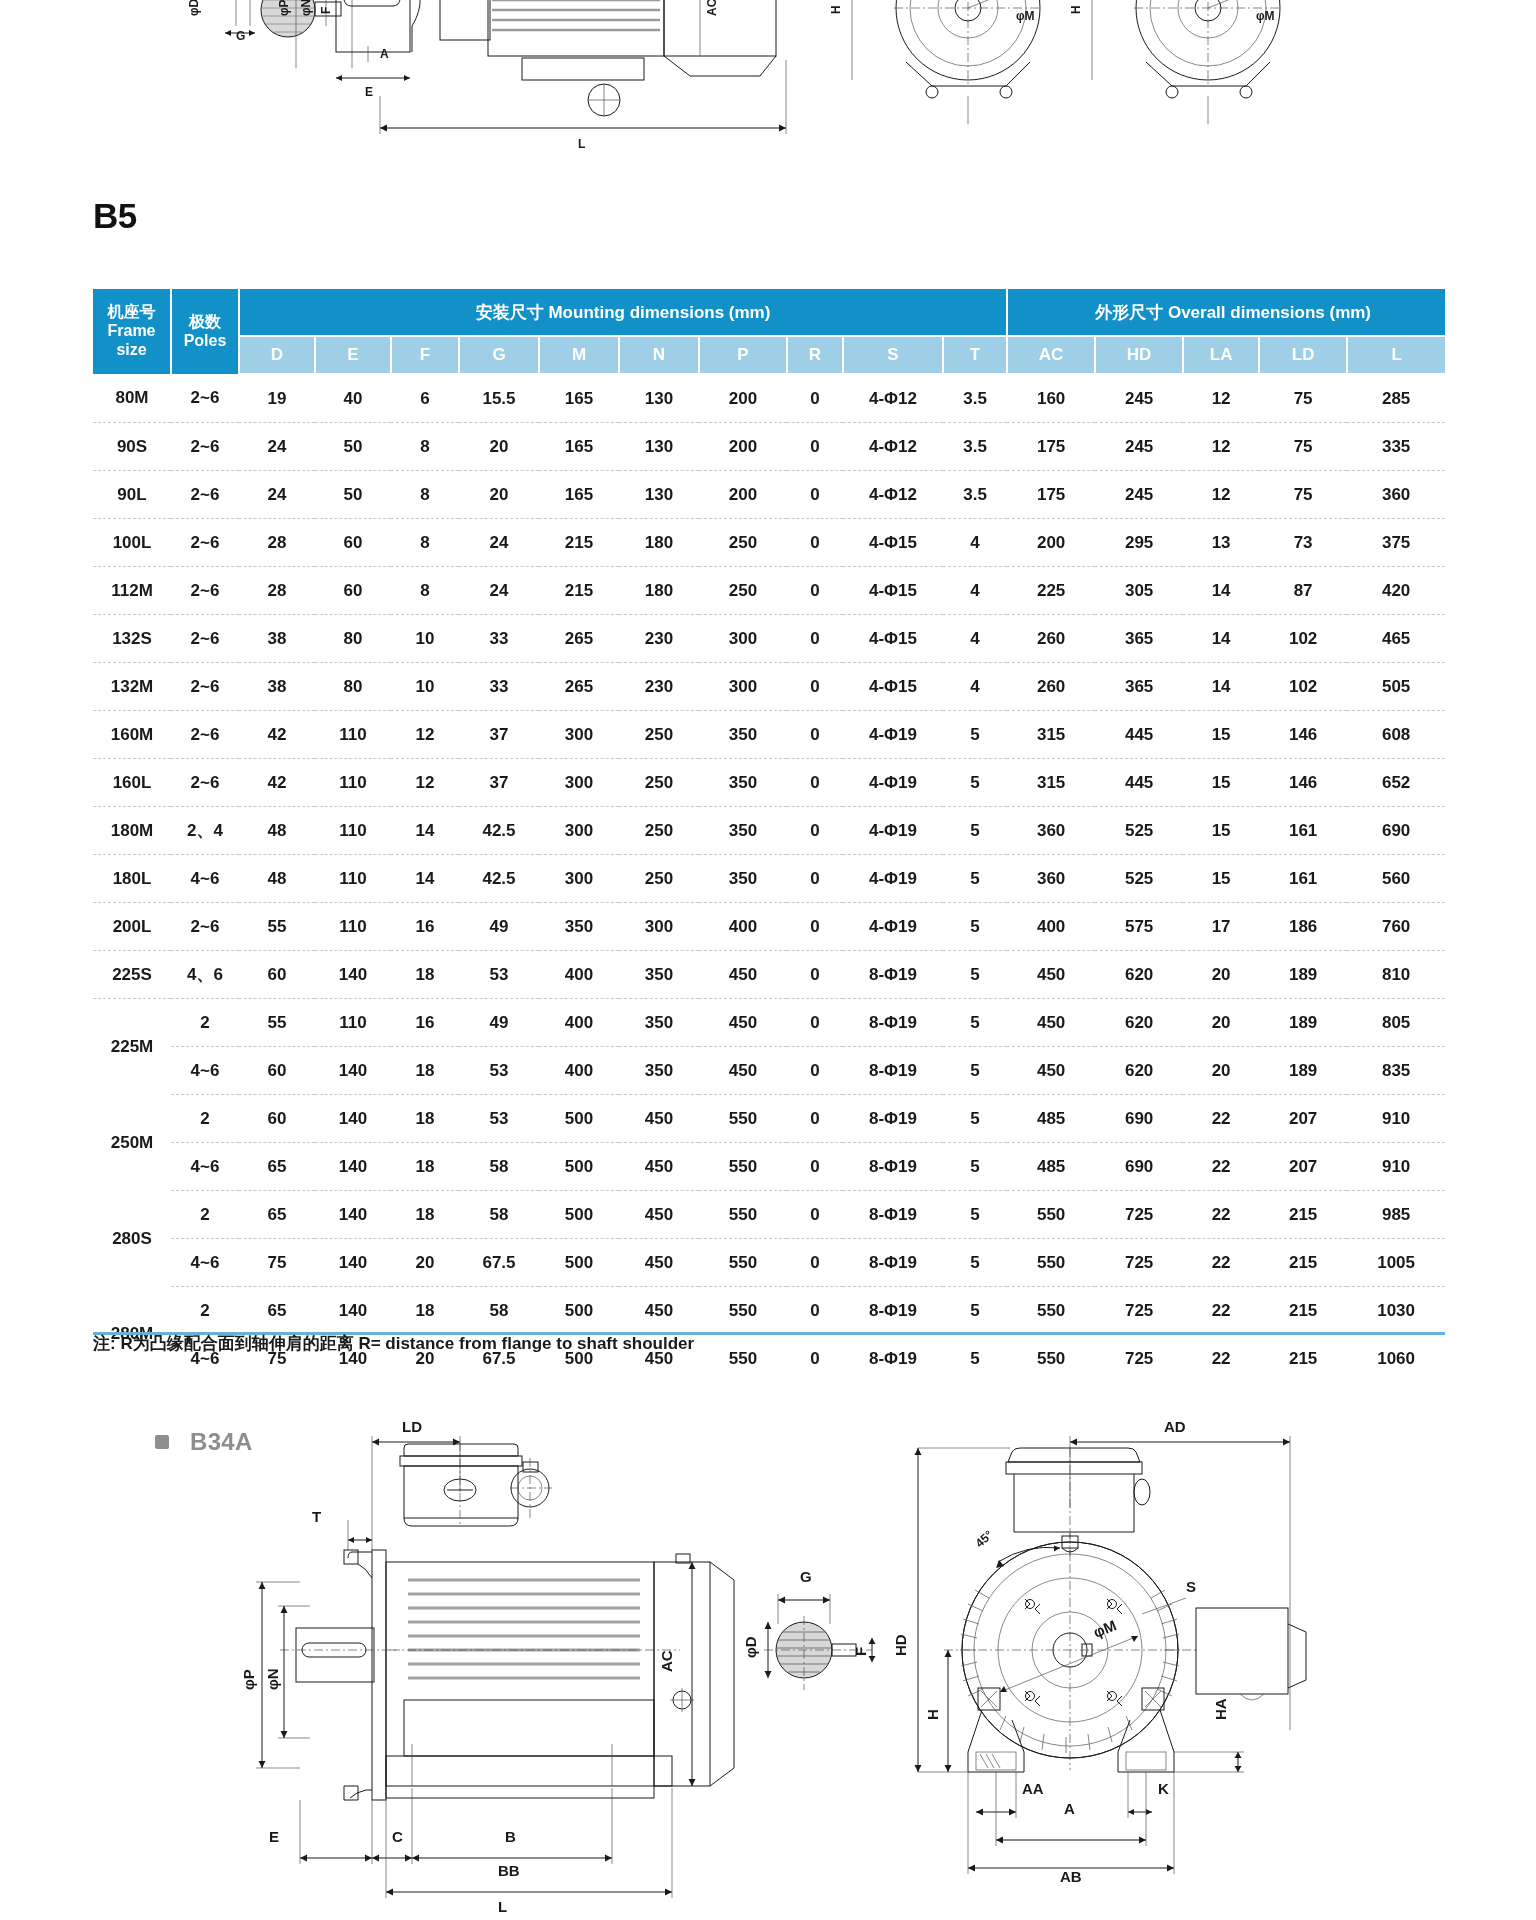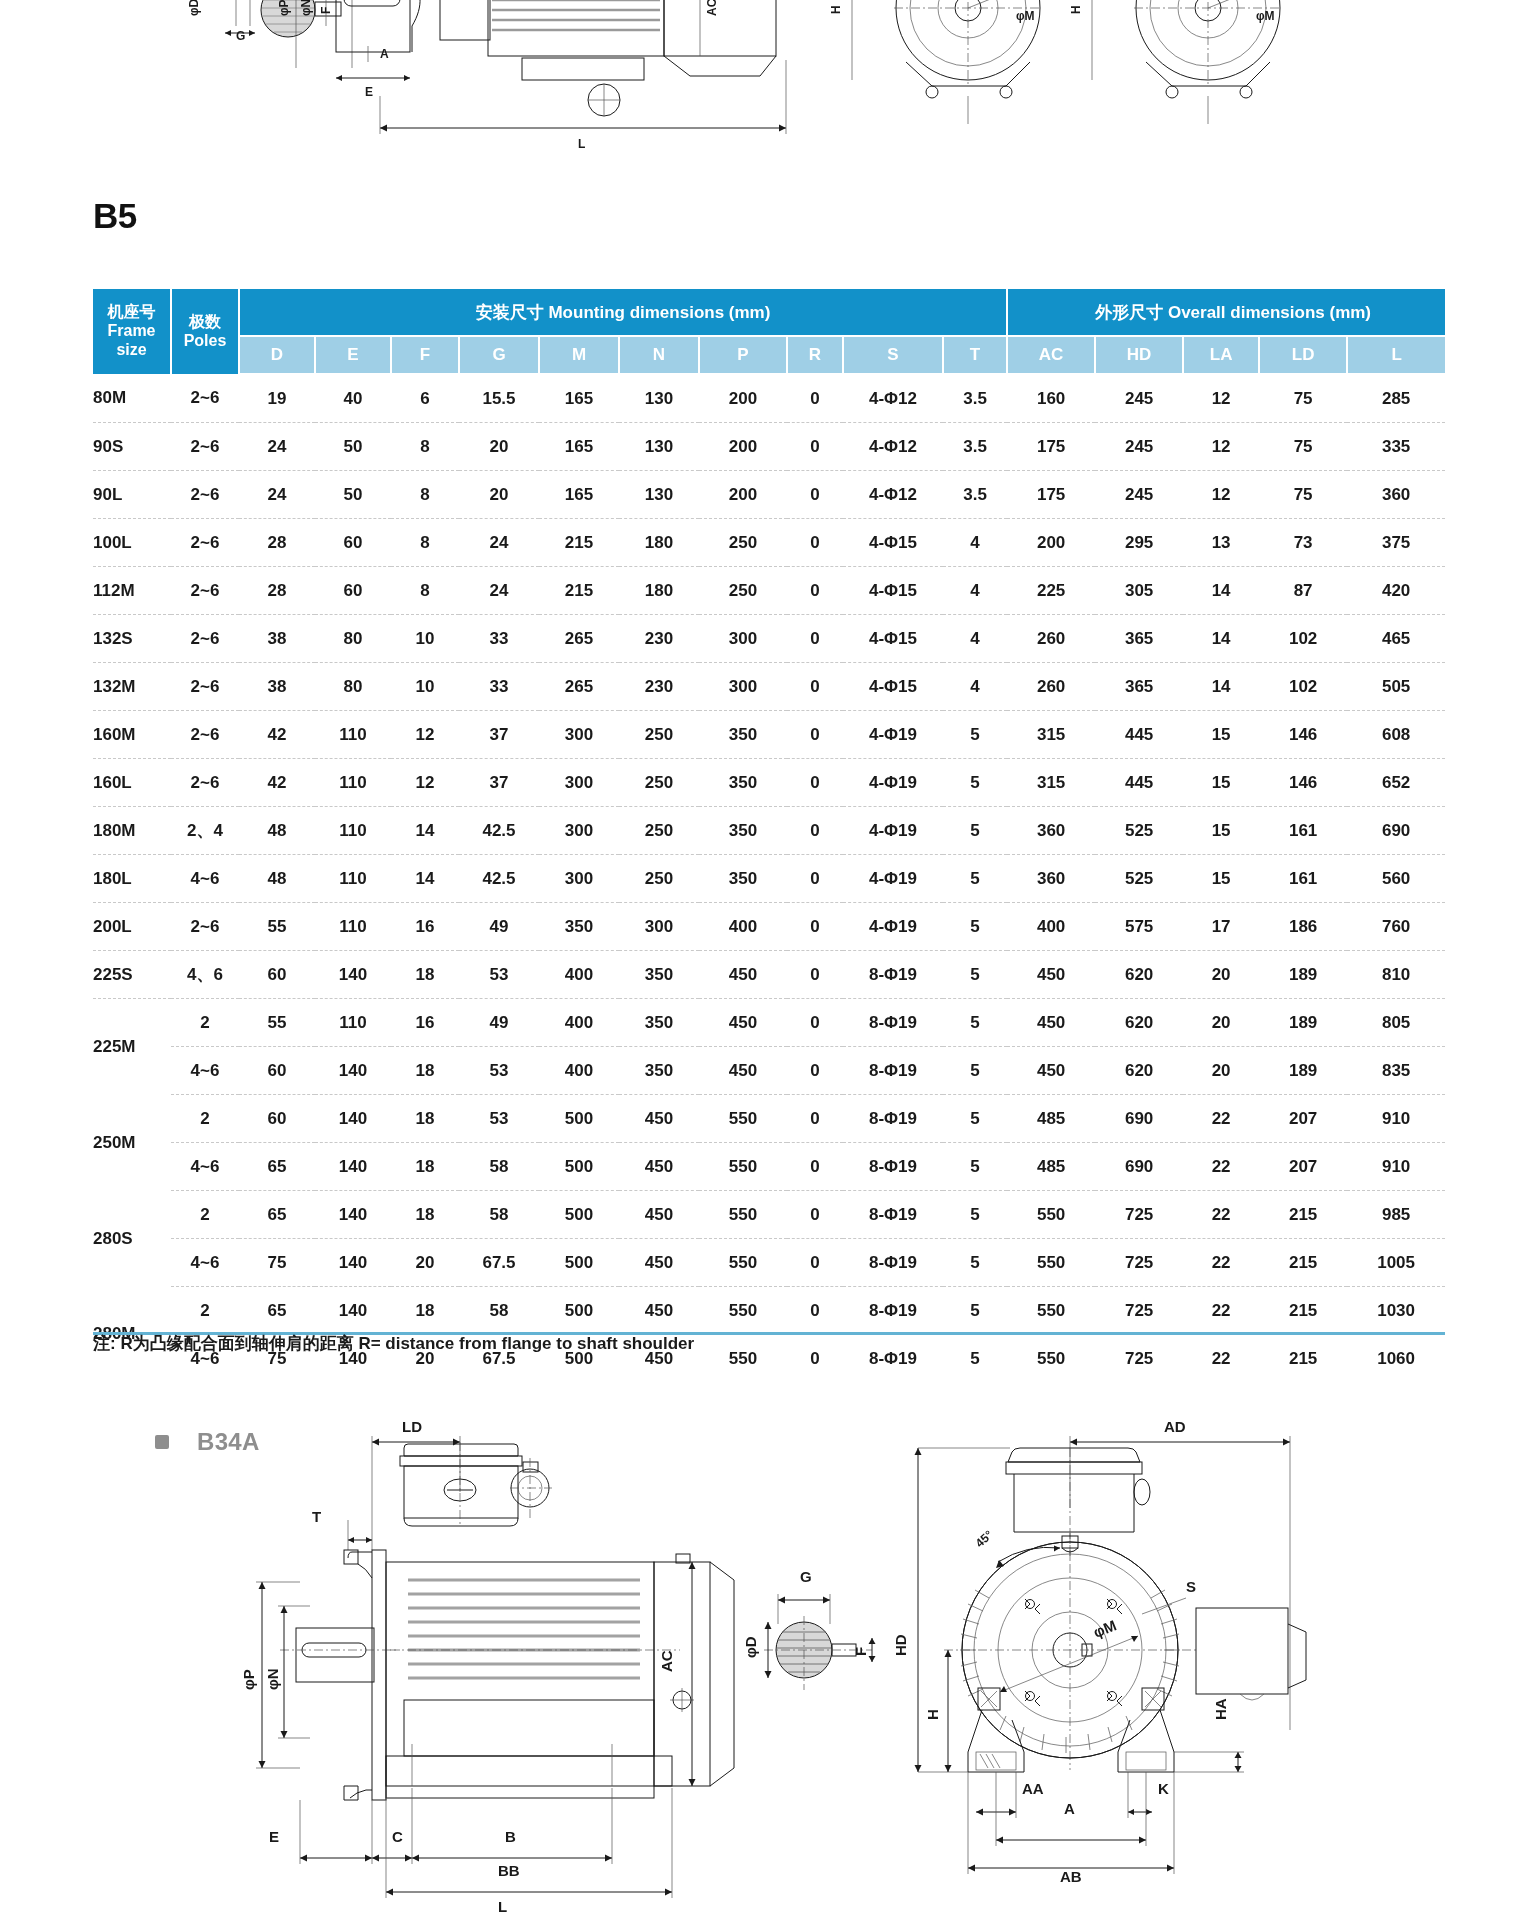--- a/index.html
+++ b/index.html
@@ -101,21 +101,21 @@
     text-align: center;
     vertical-align: middle;
     font-size: 17px;
     font-weight: bold;
     color: #1a1a1a;
     height: 47px;
     border-bottom: 1px dashed #c9c9c9;
     background: #ffffff;
   }
   table.spec td.frame {
-    text-align: left;
+    text-align: center;
     vertical-align: middle;
     font-size: 17px;
     font-weight: bold;
     color: #1a1a1a;
     background: #ffffff;
   }
   table.spec td.frame.merged {
     border-bottom: 1px dashed #c9c9c9;
   }
   table.spec tr.lastrow td {
@@ -137,21 +137,21 @@
     color: #1a1a1a;
     white-space: nowrap;
   }
 
   
   .sub-section {
     position: absolute;
     left: 155px; top: 1428px;
     display: flex;
     align-items: center;
-    gap: 28px;
+    gap: 21px;
   }
   .sub-bullet {
     width: 14px; height: 14px;
     background: #8e8e8e;
     border-radius: 2px;
     display: inline-block;
   }
   .sub-label {
     font-size: 24px;
     font-weight: bold;

